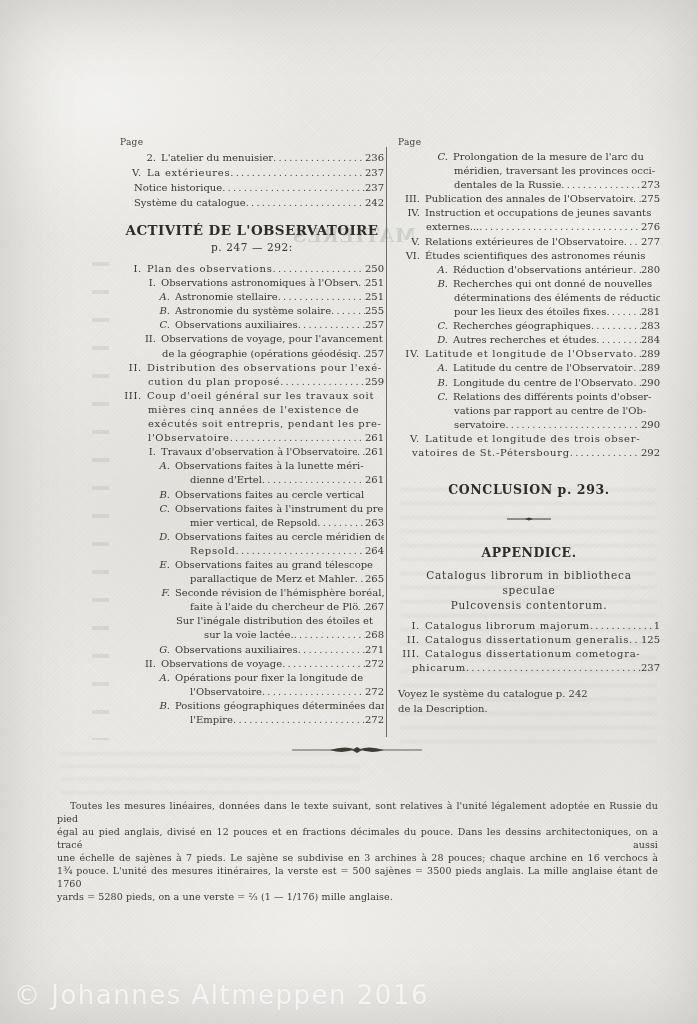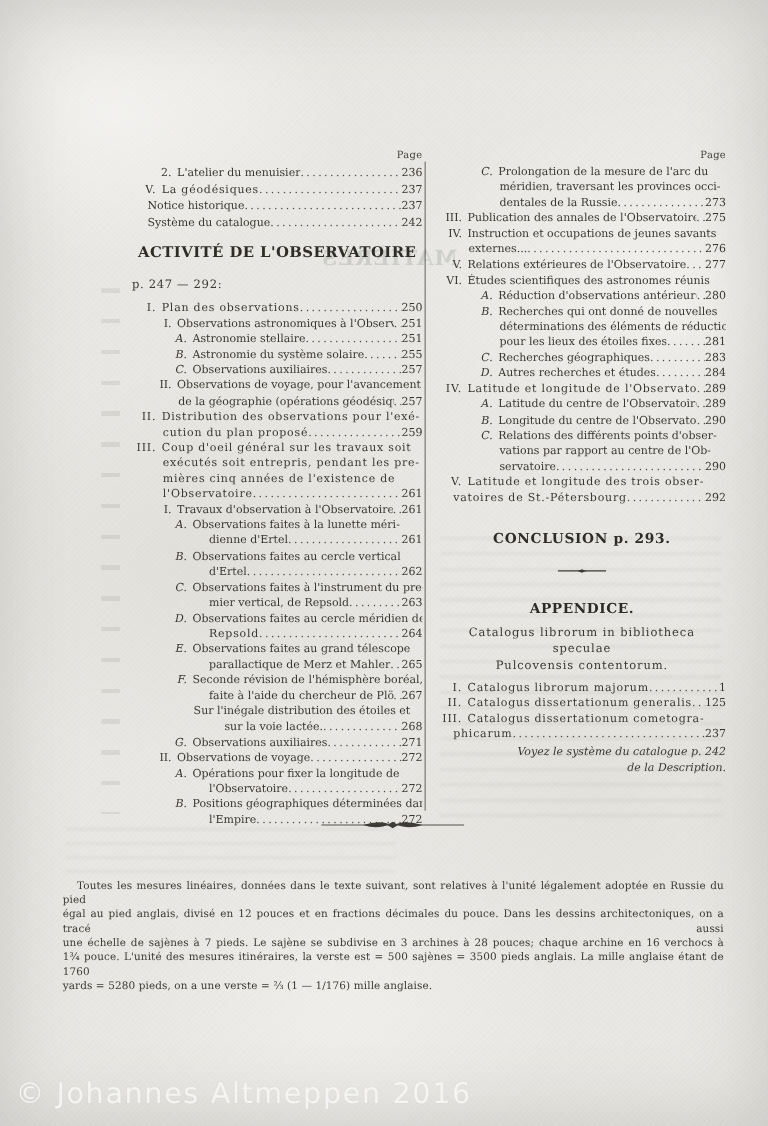--- a/index.html
+++ b/index.html
@@ -18,21 +18,21 @@
       repeating-linear-gradient(-45deg, rgba(90,88,82,.016) 0 1px, transparent 1px 4px);
     box-shadow: inset 0 0 70px rgba(118,116,110,.28);
     overflow:hidden;
     font-family:"DejaVu Serif", serif;
     color:#3a372f;
   }
   .col{position:absolute;z-index:2;}
   #left-col{left:120px;top:136px;width:264px;}
   #right-col{left:398px;top:136px;width:262px;}
   .pagehead{
-    font-size:9px;text-align:right;height:14px;line-height:12px;
+    font-size:9px;text-align:left;height:14px;line-height:12px;
     color:#45423a;letter-spacing:.3px;
   }
   .toc-line{
     display:flex;align-items:baseline;
     font-size:10px;line-height:14.1px;
     white-space:nowrap;
   }
   #groupA .toc-line{line-height:15px;}
   .toc-line.sp{letter-spacing:.7px;}
   .lab{flex:none;display:inline-block;width:22px;text-align:right;margin-right:5px;}
@@ -41,35 +41,35 @@
   .fill{flex:1 1 8px;min-width:4px;overflow:hidden;letter-spacing:0;}
   .fill::after{
     content:"....................................................................................";
     letter-spacing:2.2px;color:#4e4a42;font-size:10px;
   }
   .pg{flex:none;letter-spacing:0;}
   .section-heading{
     margin-top:12px;text-align:center;font-weight:bold;
     font-size:13.5px;letter-spacing:.4px;color:#2f2c26;
   }
-  .section-sub{margin-top:15px;text-align:left;font-size:10.5px;letter-spacing:.6px;}
+  .section-sub{margin-top:3px;text-align:center;font-size:10.5px;letter-spacing:.6px;}
   #groupB{margin-top:9px;}
   .conclusion{
     margin-top:22px;text-align:center;font-weight:bold;
     font-size:12.5px;letter-spacing:.6px;color:#2f2c26;
   }
   .dash-ornament{display:block;margin:18px auto 0;}
   .appendix-heading{
     margin-top:22px;text-align:center;font-weight:bold;
     font-size:12.5px;letter-spacing:.5px;color:#2f2c26;
   }
   #appendix-subtitle{margin-top:8px;text-align:center;}
   #appendix-subtitle .sub-line{font-size:10.5px;line-height:15px;letter-spacing:.8px;}
   #appendix-rows{margin-top:6px;}
-  #appendix-note{margin-top:2px;text-align:right;font-style:italic;}
+  #appendix-note{margin-top:12px;text-align:left;}
   #appendix-note .note-line{font-size:10px;line-height:14.3px;}
   #vrule{
     position:absolute;left:386px;top:147px;width:1px;height:590px;
     background:rgba(62,59,53,.7);z-index:1;
   }
   #divider-ornament{position:absolute;left:292px;top:744px;z-index:2;}
   #footnote{
     position:absolute;left:57px;top:799px;width:601px;z-index:2;
     font-size:9.5px;color:#3d3a32;
   }
@@ -123,21 +123,21 @@
     <div class="pagehead">Page</div>
     <div id="groupA">
         <div class="toc-line" style="padding-left: 14px;">
           <span class="lab">2.</span>
           <span class="txt">L'atelier du menuisier</span>
           <span class="fill"></span>
           <span class="pg">236</span>
         </div>
         <div class="toc-line sp" style="padding-left: 0px;">
           <span class="lab">V.</span>
-          <span class="txt">La géodésiques</span>
+          <span class="txt">La extérieures</span>
           <span class="fill"></span>
           <span class="pg">237</span>
         </div>
         <div class="toc-line" style="padding-left: 14px;">
           <span class="txt">Notice historique</span>
           <span class="fill"></span>
           <span class="pg">237</span>
         </div>
         <div class="toc-line" style="padding-left: 14px;">
           <span class="txt">Système du catalogue</span>
@@ -194,24 +194,24 @@
         <div class="toc-line sp" style="padding-left: 28px;">
           <span class="txt">cution du plan proposé</span>
           <span class="fill"></span>
           <span class="pg">259</span>
         </div>
         <div class="toc-line sp" style="padding-left: 0px;">
           <span class="lab">III.</span>
           <span class="txt">Coup d'oeil général sur les travaux soit</span>
         </div>
         <div class="toc-line sp" style="padding-left: 28px;">
+          <span class="txt">mières cinq années de l'existence de</span>
+        </div>
+        <div class="toc-line sp" style="padding-left: 28px;">
           <span class="txt">exécutés soit entrepris, pendant les pre-</span>
-        </div>
-        <div class="toc-line sp" style="padding-left: 28px;">
-          <span class="txt">mières cinq années de l'existence de</span>
         </div>
         <div class="toc-line sp" style="padding-left: 28px;">
           <span class="txt">l'Observatoire</span>
           <span class="fill"></span>
           <span class="pg">261</span>
         </div>
         <div class="toc-line" style="padding-left: 14px;">
           <span class="lab">I.</span>
           <span class="txt">Travaux d'observation à l'Observatoire</span>
           <span class="fill"></span>
@@ -222,25 +222,20 @@
           <span class="txt">Observations faites à la lunette méri-</span>
         </div>
         <div class="toc-line" style="padding-left: 70px; align-items: flex-end;">
           <span class="txt">dienne d'Ertel</span>
           <span class="fill"></span>
           <span class="pg">261</span>
         </div>
         <div class="toc-line" style="padding-left: 28px;">
           <span class="lab it">B.</span>
           <span class="txt">Observations faites au cercle vertical</span>
-        </div>
-        <div class="toc-line" style="padding-left: 70px;">
-          <span class="txt">d'Ertel</span>
-          <span class="fill"></span>
-          <span class="pg">262</span>
         </div>
         <div class="toc-line" style="padding-left: 28px;">
           <span class="lab it">C.</span>
           <span class="txt">Observations faites à l'instrument du pre-</span>
         </div>
         <div class="toc-line" style="padding-left: 70px;">
           <span class="txt">mier vertical, de Repsold</span>
           <span class="fill"></span>
           <span class="pg">263</span>
         </div>

